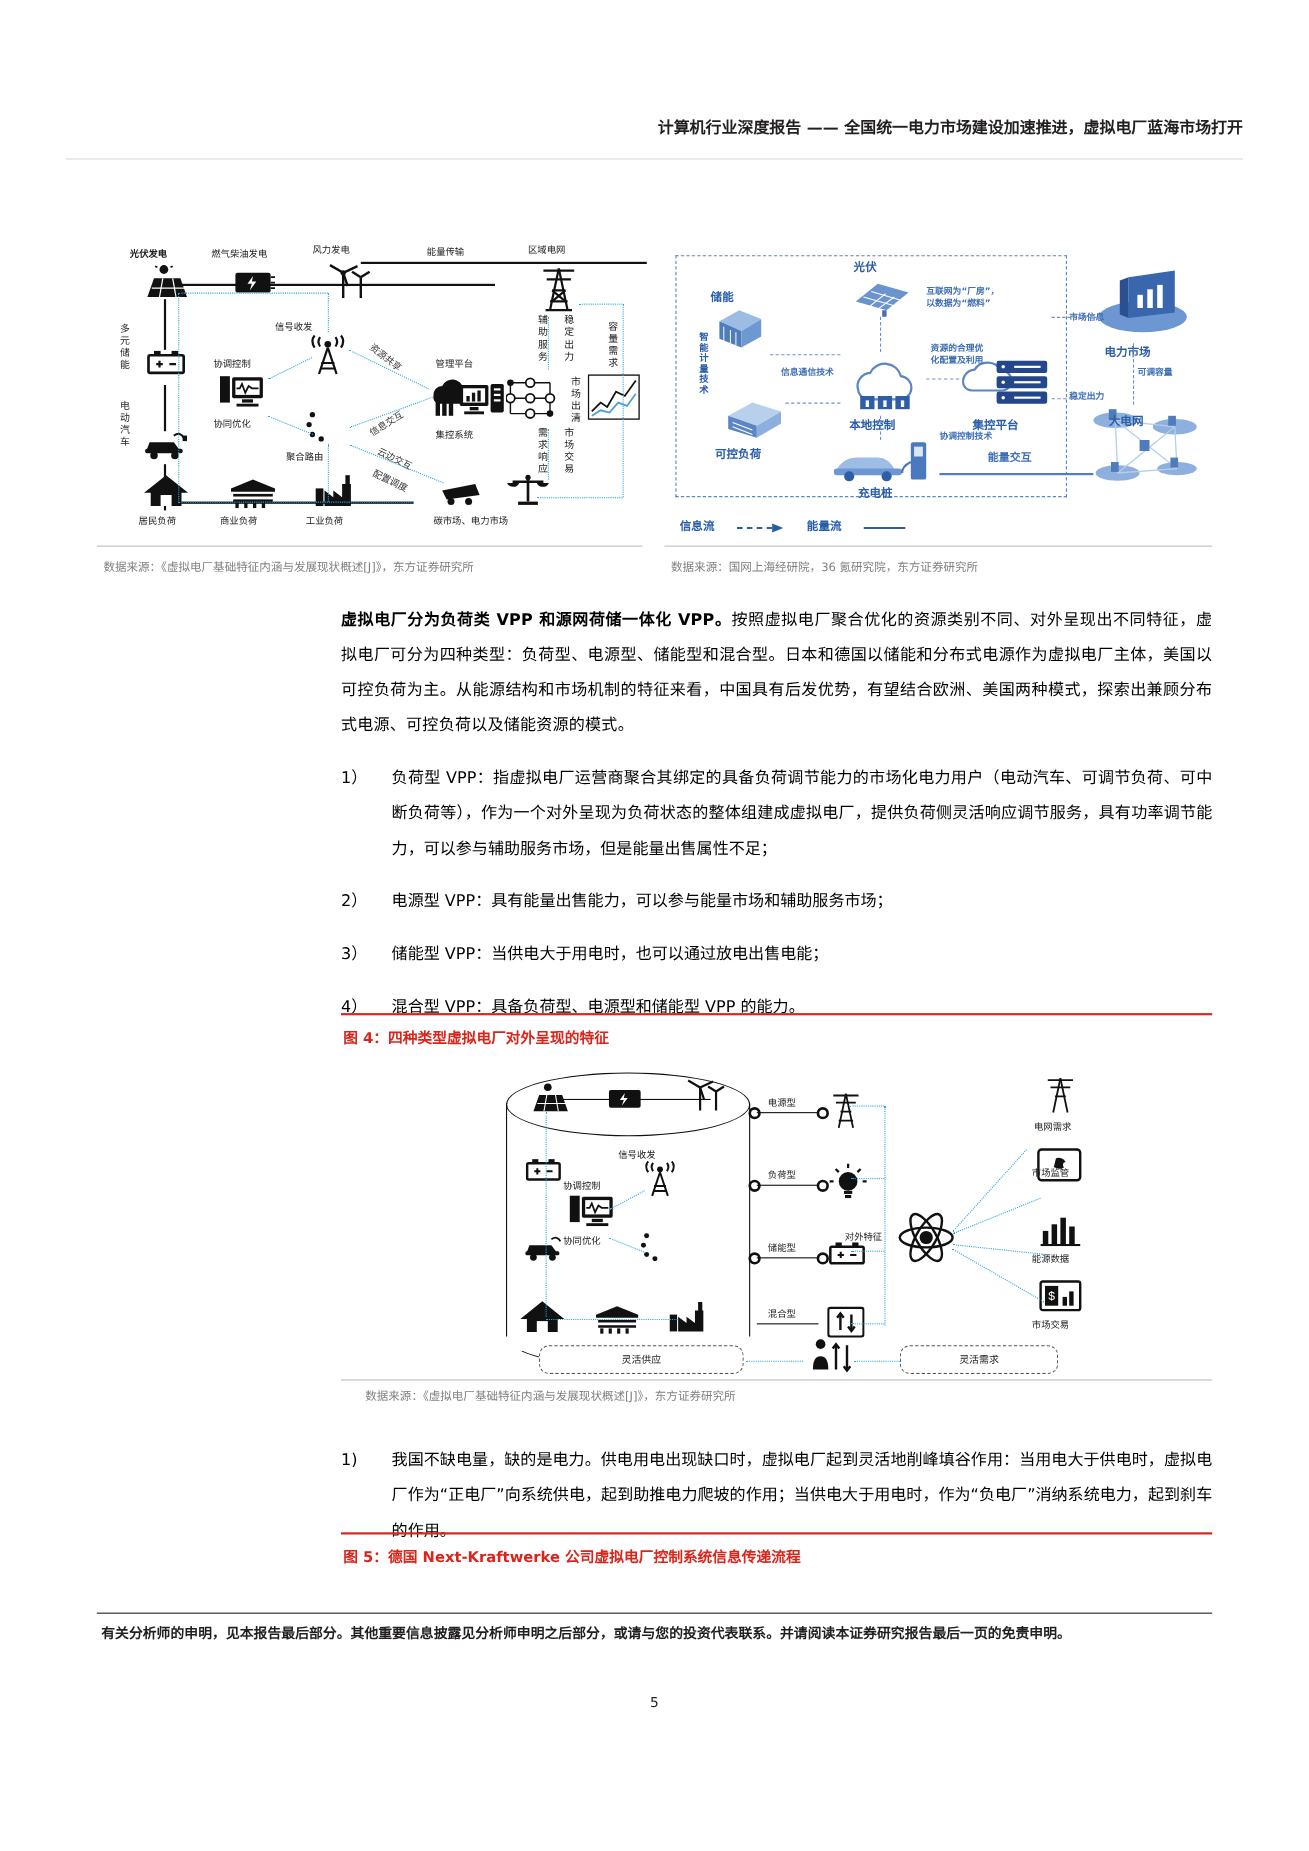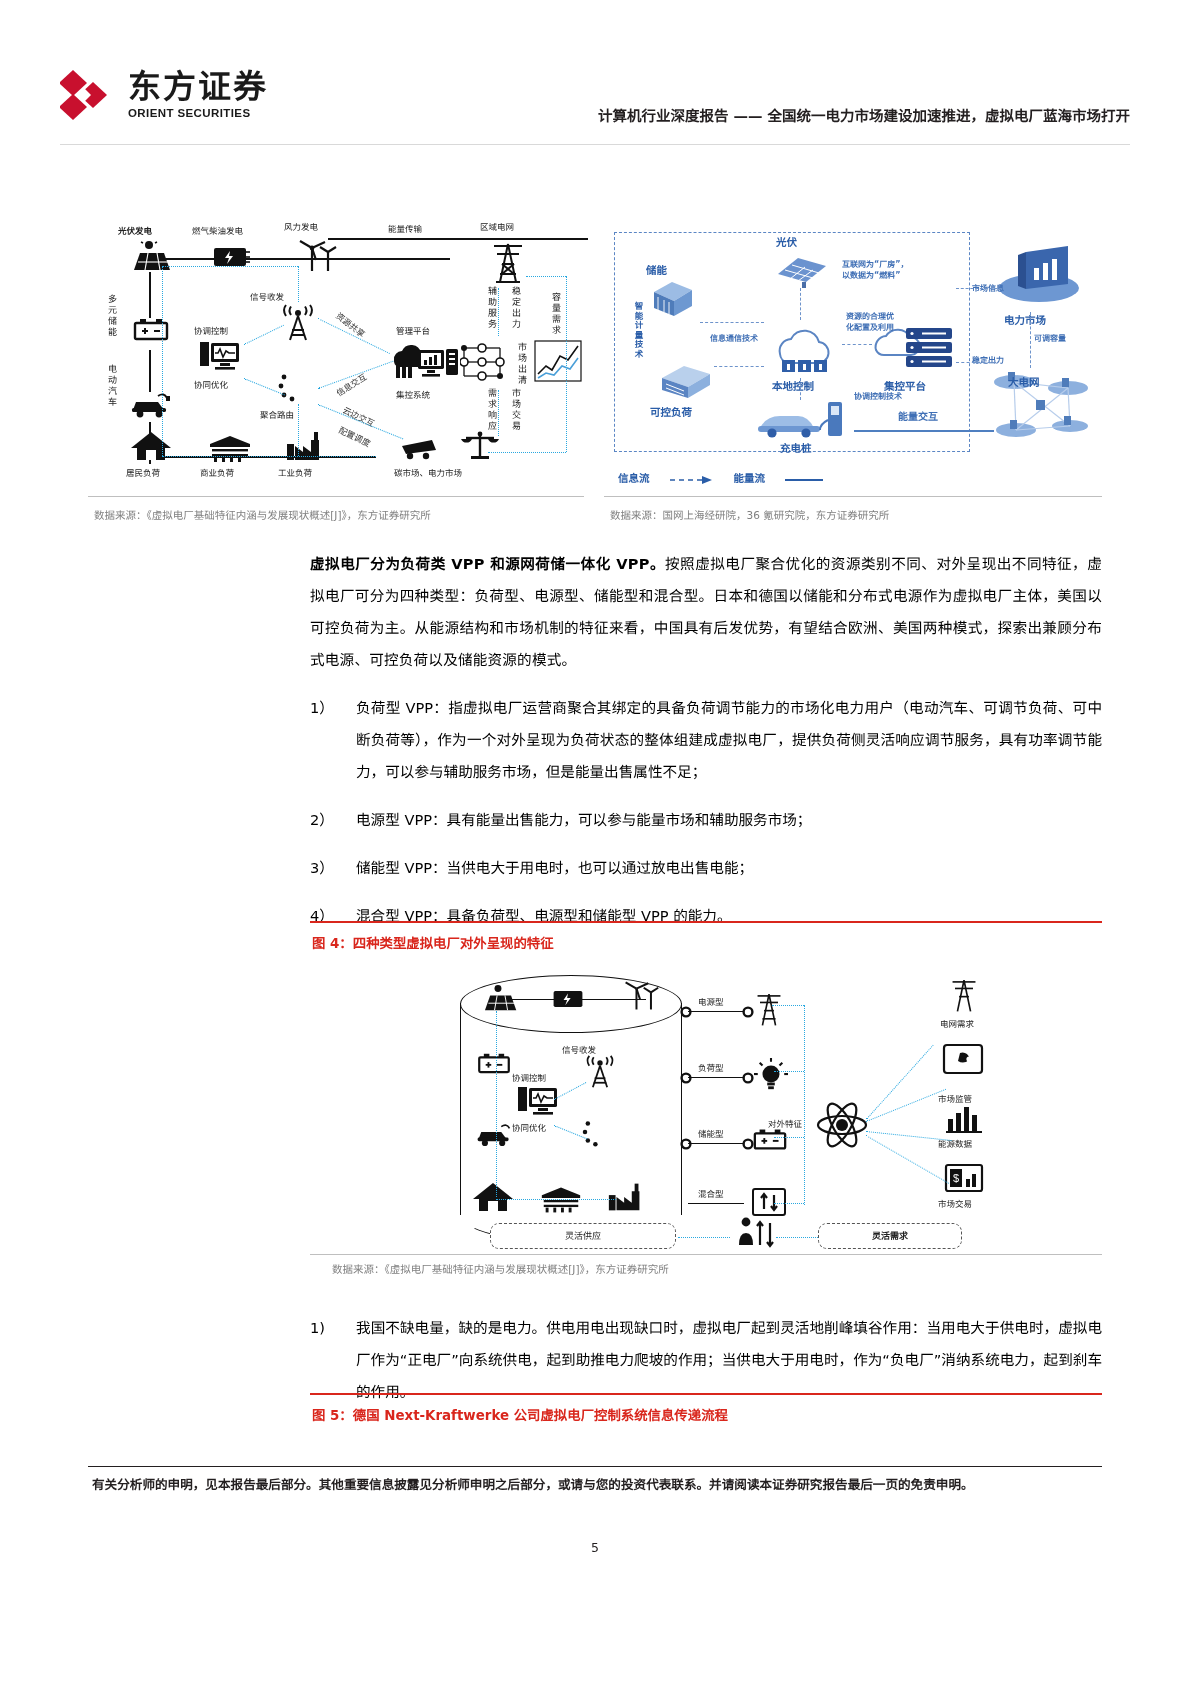--- a/index.html
+++ b/index.html
@@ -146,34 +146,20 @@
   .page-no {
     position:absolute; left:0; top:1540px; width:1190px; text-align:center;
     font-size:12.5px; color:#231f20;
     font-family:"DejaVu Sans","Liberation Sans",sans-serif;
   }
 </style>
 </head>
 <body>
 
 <div class="header">
-  <div class="logo-wrap">
-    <div class="logo-mark">
-      <svg width="58" height="58" viewBox="0 0 58 58">
-        <polygon points="13,4 27,17 13,30 -1,17" fill="#c8102e"></polygon>
-        <polygon points="13,28 27,41 13,54 -1,41" fill="#c8102e"></polygon>
-        <polygon points="33,16 47,29 33,42 19,29" fill="#c8102e"></polygon>
-        <polygon points="24,22 31,29 24,36 17,29" fill="#ffffff"></polygon>
-      </svg>
-    </div>
-    <div class="logo-text-block">
-      <span class="logo-cn">东方证券</span>
-      <span class="logo-en">ORIENT SECURITIES</span>
-    </div>
-  </div>
   <div class="header-title">计算机行业深度报告 —— 全国统一电力市场建设加速推进，虚拟电厂蓝海市场打开</div>
   <div class="header-rule"></div>
 </div>
 
 <div class="fig-row">
 
   <div class="fig-cell fig-left">
     <div class="fig-canvas d1">
 
       <div class="solid-h" style="left:62px; top:66px; width:300px;"></div>
@@ -855,21 +841,21 @@
         <line x1="12" y1="24" x2="24" y2="24"></line>
       </g>
     </svg>
     <div class="cap-small" style="left:630px; top:58px;">电网需求</div>
 
     <svg style="position:absolute; left:632px; top:84px;" width="42" height="32" viewBox="0 0 42 32">
       <rect x="2" y="2" width="38" height="28" rx="3" fill="none" stroke="#111" stroke-width="2.2"></rect>
       <path d="M18 10 q7 -2 10 6 q-6 6 -12 2 z" fill="#111"></path>
       <circle cx="27" cy="16" r="2.6" fill="#fff"></circle>
     </svg>
-    <div class="cap-small" style="left:628px; top:133px;">市场监管</div>
+    <div class="cap-small" style="left:628px; top:100px;">市场监管</div>
 
     <svg style="position:absolute; left:634px; top:144px;" width="40" height="30" viewBox="0 0 40 30">
       <g fill="#111">
           <rect x="4" y="16" width="5" height="12"></rect>
           <rect x="12" y="10" width="5" height="18"></rect>
           <rect x="20" y="4" width="5" height="24"></rect>
           <rect x="28" y="12" width="5" height="16"></rect>
         </g>
       <line x1="2" y1="29" x2="38" y2="29" stroke="#111" stroke-width="2"></line>
     </svg>
@@ -893,21 +879,21 @@
 
     <div class="dash-v" style="left:494px; top:46px; height:200px;"></div>
     <div class="dash-h" style="left:462px; top:46px; width:32px;"></div>
     <div class="dash-h" style="left:464px; top:112px; width:30px;"></div>
     <div class="dash-h" style="left:464px; top:178px; width:30px;"></div>
     <div class="dash-h" style="left:464px; top:244px; width:30px;"></div>
 
     <div class="flex-box" style="left:180px; top:264px; width:186px; height:26px;">
       <span>灵活供应</span>
     </div>
-    <div class="flex-box" style="left:508px; top:264px; width:144px; height:26px;font-weight:bold;">
+    <div class="flex-box" style="left:508px; top:264px; width:144px; height:26px;">
       <span>灵活需求</span>
     </div>
     <svg style="position:absolute; left:420px; top:256px;" width="48" height="36" viewBox="0 0 48 36">
       <circle cx="16" cy="7" r="4.4" fill="#111"></circle>
       <path d="M9 30 q0 -12 7 -12 q7 0 7 12z" fill="#111"></path>
       <g stroke="#111" stroke-width="2.2" fill="none">
         <polyline points="30,30 30,8"></polyline>
           <polyline points="27,11 30,7 33,11"></polyline>
         <polyline points="40,8 40,30"></polyline>
           <polyline points="37,27 40,31 43,27"></polyline>

